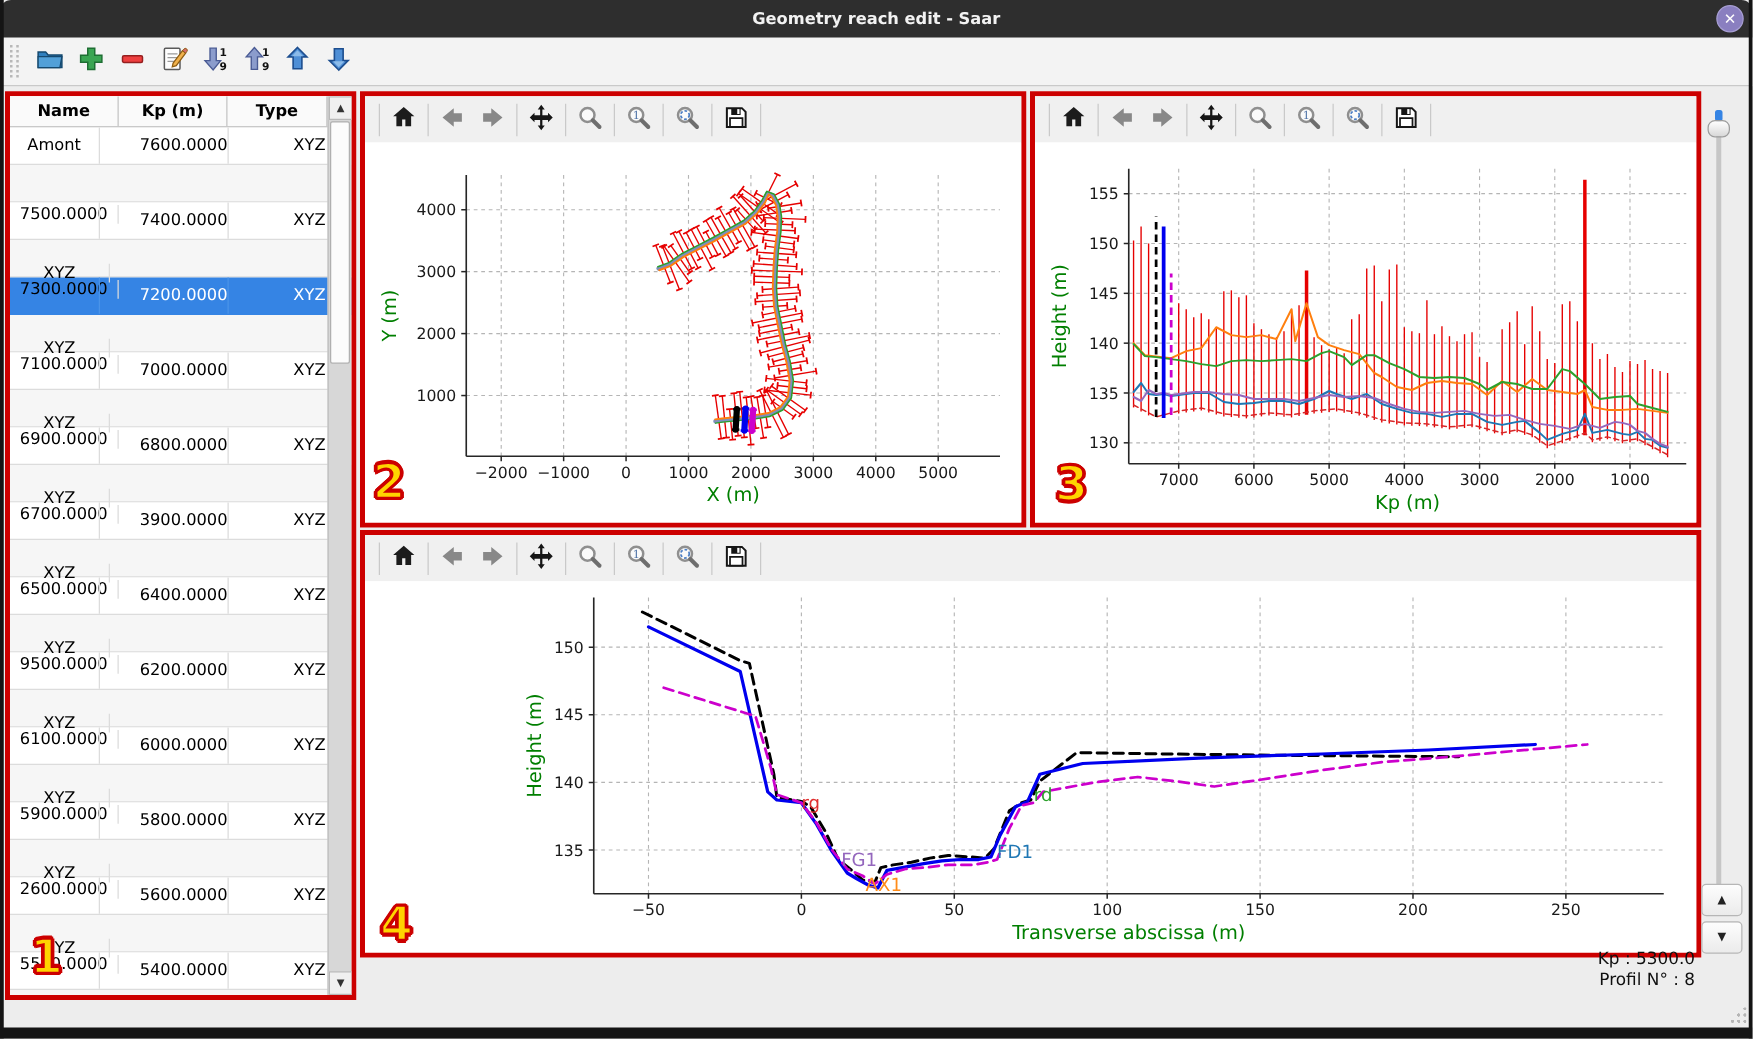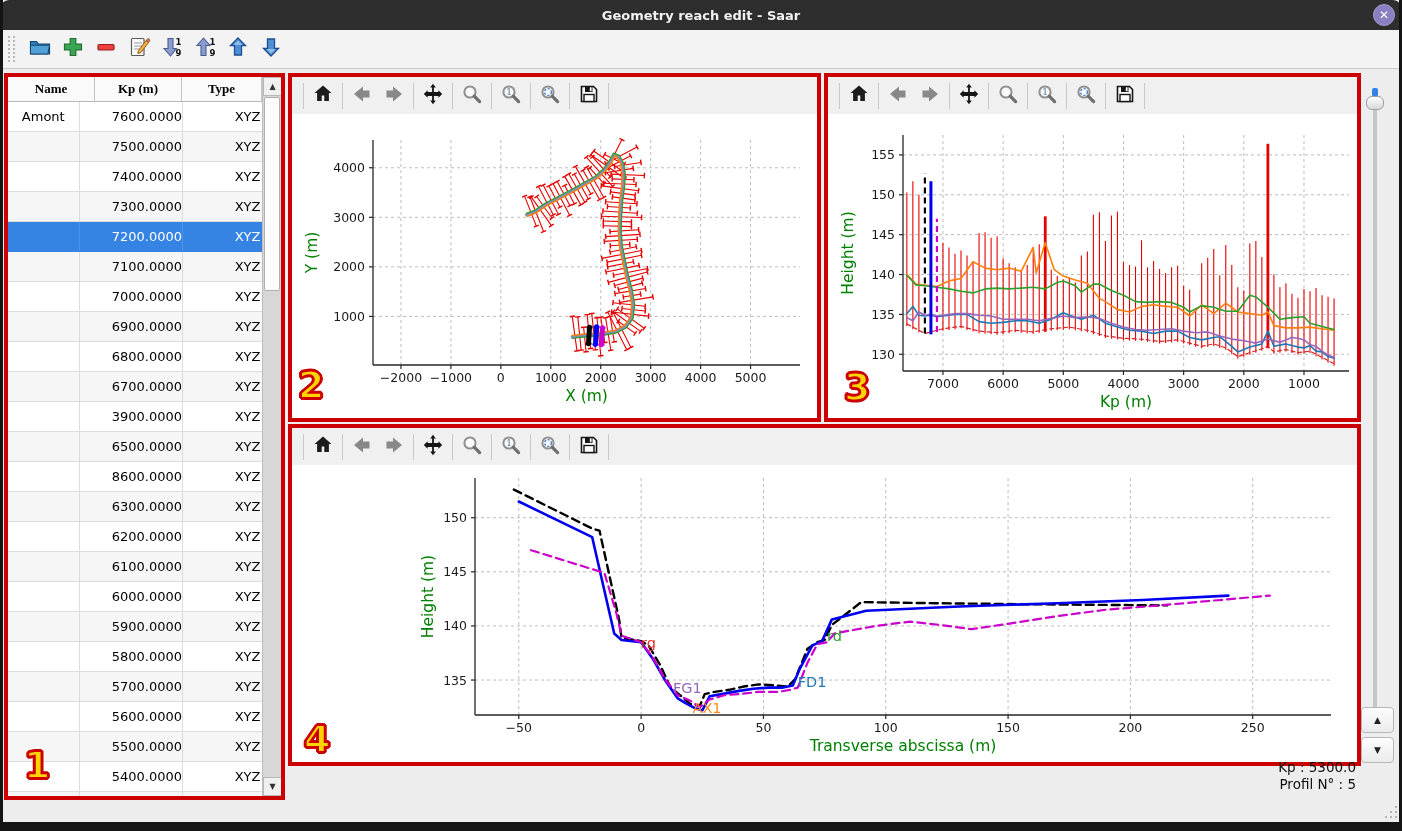--- a/index.html
+++ b/index.html
@@ -28,24 +28,24 @@
   .box2{left:288px;top:73px;width:533px;height:349px;}
   .box3{left:824px;top:73px;width:537px;height:349px;}
   .box4{left:288px;top:424px;width:1073px;height:342px;}
   .badge{position:absolute;font-size:38px;font-weight:bold;color:#ffd400;line-height:1;
     -webkit-text-stroke:2px #cc0000;
     text-shadow:-2px 0 #cc0000,2px 0 #cc0000,0 -2px #cc0000,0 2px #cc0000,
       -1px -1px #cc0000,1px 1px #cc0000,-1px 1px #cc0000,1px -1px #cc0000;z-index:20;}
   
   .tbl{position:absolute;inset:0;overflow:hidden;background:#fff;font-size:13px;}
   .thead{display:flex;height:25px;background:#fafafa;border-bottom:1px solid #b9b9b9;font-weight:bold;}
-  .hcell{display:flex;align-items:center;justify-content:center;border-right:1px solid #c4c4c4;font-family:Liberation Serif, serif;}
+  .hcell{display:flex;align-items:center;justify-content:center;border-right:1px solid #c4c4c4;}
   .c0{width:87px}.c1{width:87px}.c2{width:80px}
   .trow{display:flex;height:30px;background:#fff;border-bottom:1px solid #dcdcdc;gap:32px;}
-  .trow.alt{background:#f6f6f6;}
+  .trow.alt{background:#f6f6f6;flex-direction:column;}
   .trow.sel{background:#3584e4;color:#fff;border-bottom-color:#3584e4;}
   .tcell{display:flex;align-items:center;justify-content:center;border-right:1px solid #dcdcdc;}
   .trow.sel .tcell{border-right-color:#4a93e8;}
   
   .scrollcol{position:absolute;top:0;bottom:0;right:0;width:19px;background:#d7d7d7;border-left:1px solid #bdbdbd;}
   .sbtn{position:absolute;left:0;width:19px;height:19px;background:#f0f0f0;border:1px solid #b8b8b8;
     display:flex;align-items:center;justify-content:center;font-size:8px;color:#333;cursor:pointer;}
   .sbtn.up{top:0}.sbtn.down{bottom:0}
   .sthumb{position:absolute;left:1px;width:16px;top:20px;height:194px;background:#fcfcfc;
     border:1px solid #b0b0b0;border-radius:2px;cursor:grab;}
@@ -211,26 +211,26 @@
             <div class="tcell c1">3900.0000</div>
             <div class="tcell c2">XYZ</div>
           </div>
           <div class="trow alt">
             <div class="tcell c0"></div>
             <div class="tcell c1">6500.0000</div>
             <div class="tcell c2">XYZ</div>
           </div>
           <div class="trow">
             <div class="tcell c0"></div>
-            <div class="tcell c1">8600.0000</div>
-            <div class="tcell c2">XYZ</div>
-          </div>
-          <div class="trow alt">
-            <div class="tcell c0"></div>
-            <div class="tcell c1">6300.0000</div>
+            <div class="tcell c1">6400.0000</div>
+            <div class="tcell c2">XYZ</div>
+          </div>
+          <div class="trow alt">
+            <div class="tcell c0"></div>
+            <div class="tcell c1">9500.0000</div>
             <div class="tcell c2">XYZ</div>
           </div>
           <div class="trow">
             <div class="tcell c0"></div>
             <div class="tcell c1">6200.0000</div>
             <div class="tcell c2">XYZ</div>
           </div>
           <div class="trow alt">
             <div class="tcell c0"></div>
             <div class="tcell c1">6100.0000</div>
@@ -246,21 +246,21 @@
             <div class="tcell c1">5900.0000</div>
             <div class="tcell c2">XYZ</div>
           </div>
           <div class="trow">
             <div class="tcell c0"></div>
             <div class="tcell c1">5800.0000</div>
             <div class="tcell c2">XYZ</div>
           </div>
           <div class="trow alt">
             <div class="tcell c0"></div>
-            <div class="tcell c1">5700.0000</div>
+            <div class="tcell c1">2600.0000</div>
             <div class="tcell c2">XYZ</div>
           </div>
           <div class="trow">
             <div class="tcell c0"></div>
             <div class="tcell c1">5600.0000</div>
             <div class="tcell c2">XYZ</div>
           </div>
           <div class="trow alt">
             <div class="tcell c0"></div>
             <div class="tcell c1">5500.0000</div>
@@ -914,20 +914,20 @@
   <div class="vslider">
     <div class="vtrack"></div>
     <div class="vfill"></div>
     <div class="vhandle"></div>
   </div>
   <div class="spin up">▲</div>
   <div class="spin down">▼</div>
 
   <div class="status">
     <div>Kp : 5300.0</div>
-    <div>Profil N° : 5</div>
+    <div>Profil N° : 8</div>
   </div>
   <div class="rgrip"></div>
 
   <div class="edge-l"></div>
   <div class="edge-r"></div>
   <div class="edge-b"></div>
 </div>
 
 </body></html>

